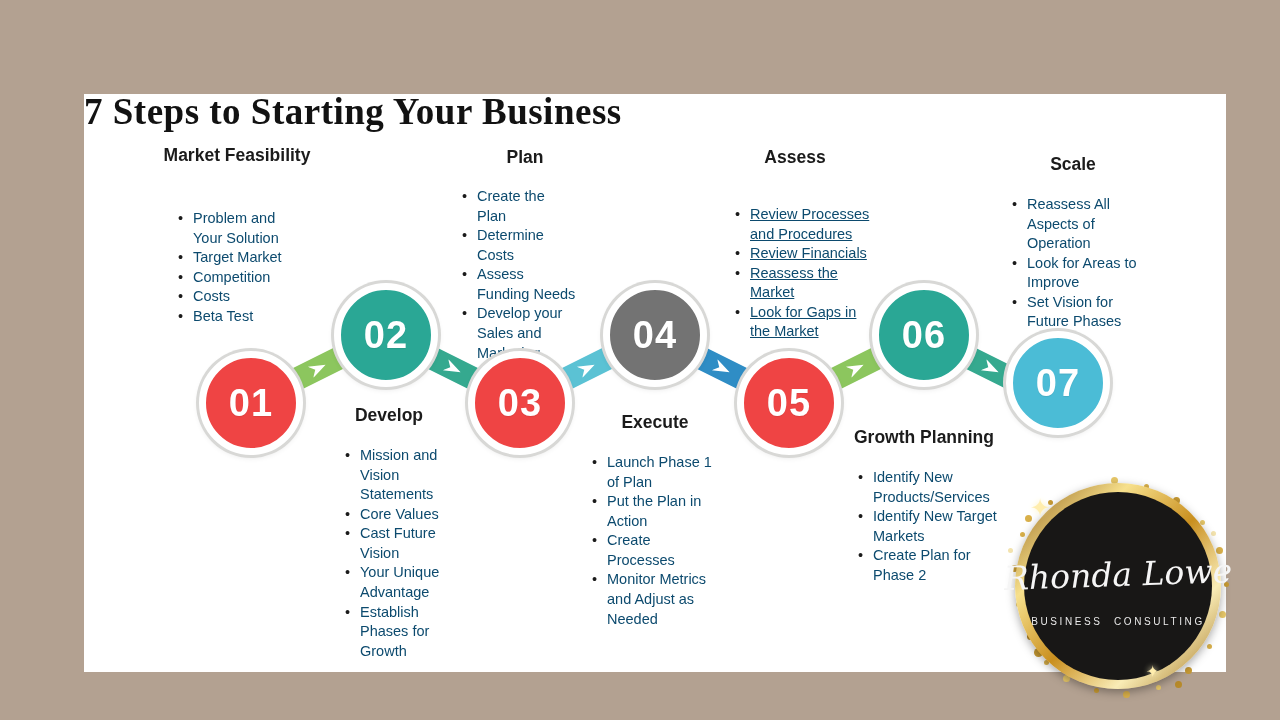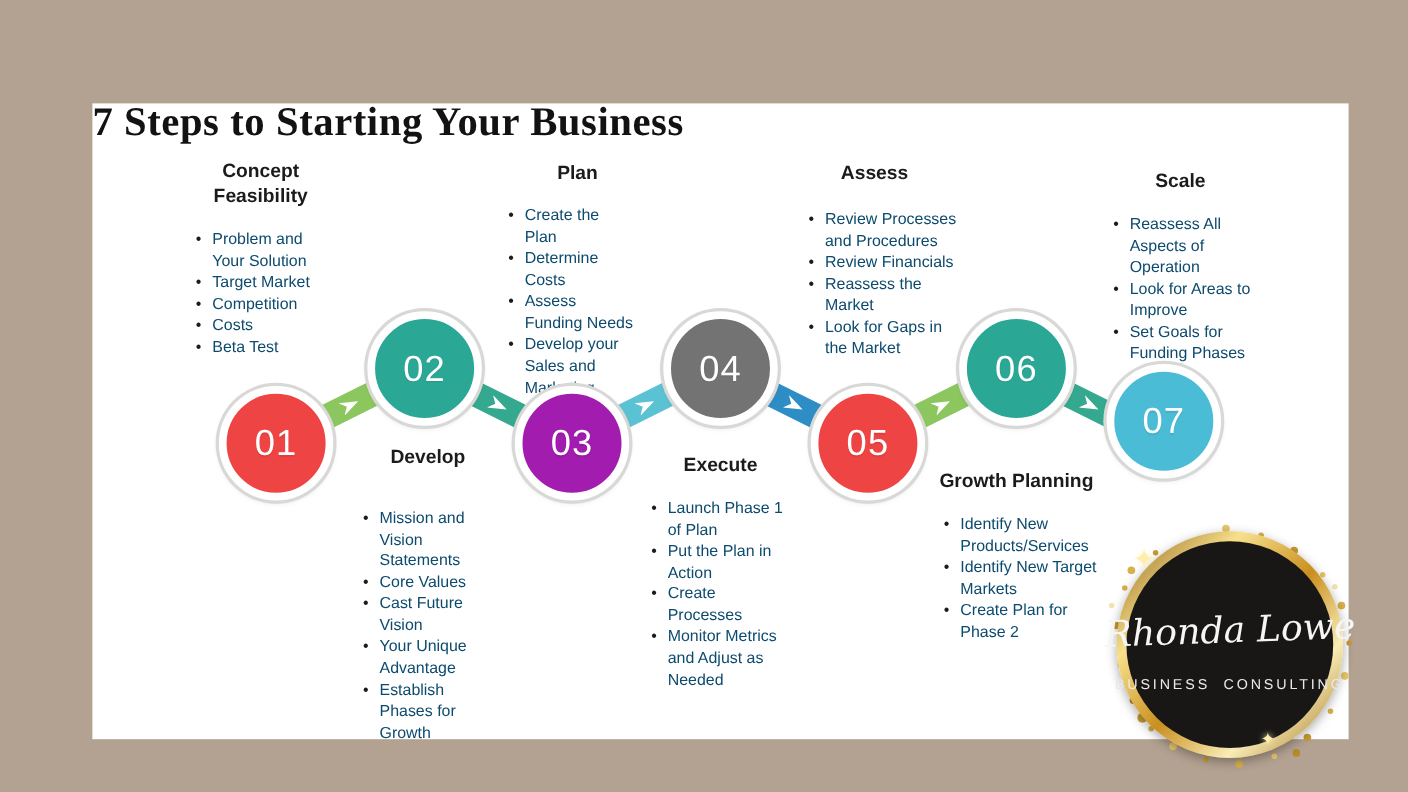--- a/index.html
+++ b/index.html
@@ -33,26 +33,26 @@
   }
   
   .circle{
     position:absolute; width:90px; height:90px; border-radius:50%;
     border:7px solid #ffffff;
     box-shadow:0 0 0 3px #d8d8d6, 0 2px 6px rgba(0,0,0,.12);
     display:flex; align-items:center; justify-content:center;
     z-index:3;
   }
   .circle .num{
-    color:#ffffff; font-weight:400; font-size:33px; letter-spacing:1px;
+    color:#ffffff; font-weight:700; font-size:38px; letter-spacing:1px;
     text-shadow:0 1px 1px rgba(0,0,0,.08);
   }
   .fill-green{ background:#ef4444; }
   .fill-teal{ background:#2aa795; }
-  .fill-cyan{ background:#a21caf; }
+  .fill-cyan{ background:#ef4444; }
   .fill-blue{ background:#737373; }
   .fill-sky { background:#4bbcd6; }
   
   .conn{
     position:absolute; width:150px; height:23px; top:357px; border-radius:3px;
     z-index:1; display:flex; align-items:center; justify-content:center;
   }
   .conn.up{ transform:rotate(-26.5deg); }
   .conn.down{ transform:rotate(26.5deg); }
   .c-green{ background:#8cc65e; }
@@ -87,72 +87,72 @@
   .logo .disc{
     width:188px; height:188px; border-radius:50%; background:#181716;
     display:flex; flex-direction:column; align-items:center; justify-content:center;
   }
   .logo .name{
     font-family:"DejaVu Serif", serif; font-style:italic; font-size:33px;
     color:#f5f5f5; white-space:nowrap; transform:rotate(-2deg);
     margin-top:10px;
   }
   .logo .tagline{
-    font-size:13px; letter-spacing:2.6px; word-spacing:6px; color:#e9e9e9;
+    font-size:10px; letter-spacing:2.6px; word-spacing:6px; color:#e9e9e9;
     margin-top:22px; white-space:nowrap;
   }
   .sparkle{
     position:absolute; color:#ffeFad; color:#ffedad; font-size:24px;
     text-shadow:0 0 6px #fff3c4;
   }
   .sparkle.s1{ left:24px; top:20px; }
   .sparkle.s2{ left:140px; top:188px; font-size:16px; }
 </style>
 </head>
 <body>
 
 <div class="stage">
   <div class="card"></div>
 
   <div class="title">7 Steps to Starting Your Business</div>
 
-  <div class="col-heading" style="left:157px;top:144px;width:160px;">Concept Feasibility</div>
+  <div class="col-heading" style="left:157px;top:144px;width:160px;">Market Feasibility</div>
   <ul class="bullets" style="left:178px;top:209px;width:112px;">
     <li>Problem and Your Solution</li>
     <li>Target Market</li>
     <li>Competition</li>
     <li>Costs</li>
     <li>Beta Test</li>
   </ul>
 
   <div class="col-heading" style="left:465px;top:146px;width:120px;">Plan</div>
   <ul class="bullets" style="left:462px;top:187px;width:114px;">
     <li>Create the Plan</li>
     <li>Determine Costs</li>
     <li>Assess Funding Needs</li>
     <li>Develop your Sales and Marketing Strategy</li>
   </ul>
 
   <div class="col-heading" style="left:735px;top:146px;width:120px;">Assess</div>
-  <ul class="bullets" style="left:735px;top:191px;width:135px;">
+  <ul class="bullets" style="left:735px;top:205px;width:135px;text-decoration:underline;">
     <li>Review Processes and Procedures</li>
     <li>Review Financials</li>
     <li>Reassess the Market</li>
     <li>Look for Gaps in the Market</li>
   </ul>
 
   <div class="col-heading" style="left:1013px;top:153px;width:120px;">Scale</div>
   <ul class="bullets" style="left:1012px;top:195px;width:126px;">
     <li>Reassess All Aspects of Operation</li>
     <li>Look for Areas to Improve</li>
-    <li>Set Goals for Funding Phases</li>
+    <li>Set Vision for Future Phases</li>
   </ul>
 
   <div class="col-heading" style="left:328px;top:404px;width:122px;">Develop</div>
-  <ul class="bullets" style="left:330px;top:446px;width:118px;margin-top:16px;">
+  <ul class="bullets" style="left:345px;top:446px;width:118px;">
     <li>Mission and Vision Statements</li>
     <li>Core Values</li>
     <li>Cast Future Vision</li>
     <li>Your Unique Advantage</li>
     <li>Establish Phases for Growth</li>
   </ul>
 
   <div class="col-heading" style="left:594px;top:411px;width:122px;">Execute</div>
   <ul class="bullets" style="left:592px;top:453px;width:120px;">
     <li>Launch Phase 1 of Plan</li>

